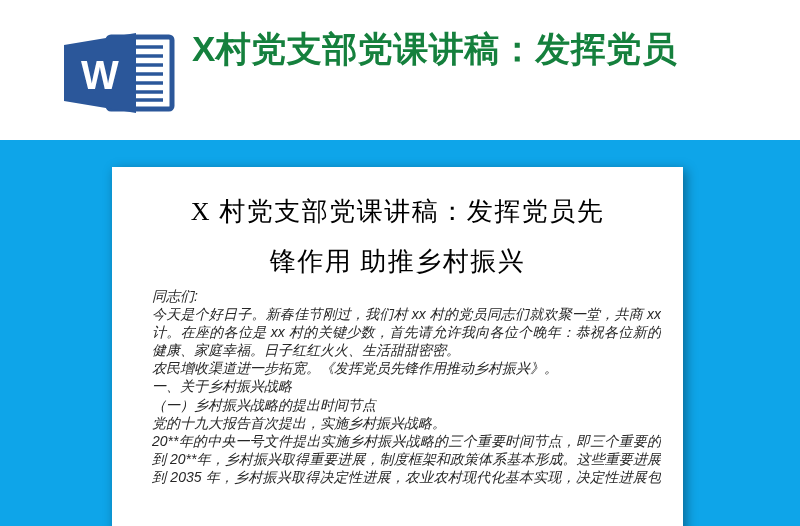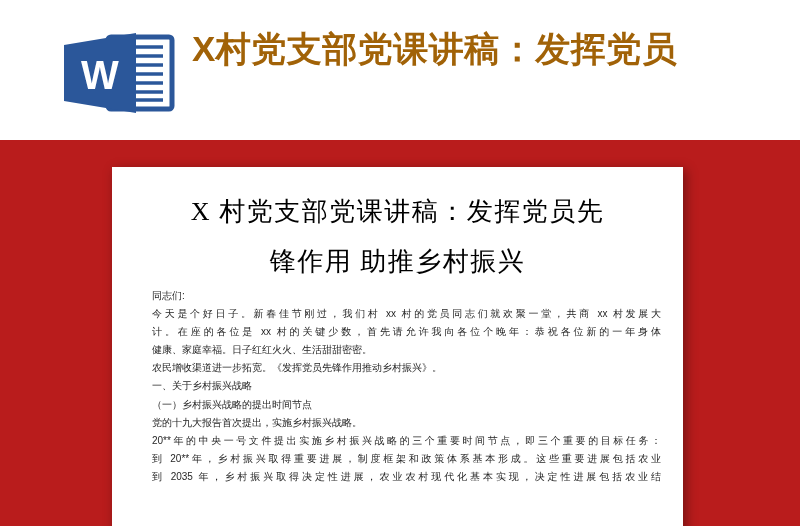--- a/index.html
+++ b/index.html
@@ -14,28 +14,28 @@
     padding: 26px 20px 0 62px;
     display: flex;
     align-items: flex-start;
     background: #ffffff;
   }
   .word-icon { width: 113px; height: 82px; margin-top: 6px; flex: none; }
   .header-title {
     margin: 0 0 0 17px;
     font-size: 35px;
     font-weight: 700;
-    color: #a16207;
+    color: #15803d;
     line-height: 45px;
     letter-spacing: 0.5px;
     text-align: right;
   }
   .canvas {
     height: 386px;
-    background: #b91c1c;
+    background: #0ea5e9;
     position: relative;
   }
   .page {
     position: absolute;
     left: 112px; top: 27px;
     width: 571px; height: 620px;
     background: #ffffff;
     box-shadow: 3px 3px 11px rgba(0,0,0,0.38);
     padding: 20px 22px 0 40px;
   }
@@ -45,26 +45,27 @@
     font-family: "Liberation Serif", serif;
     font-size: 26px;
     font-weight: 400;
     color: #000000;
     line-height: 50px;
     height: 100px;
     letter-spacing: 1.5px;
   }
   .doc-body { color: #262626; }
   .doc-body .line {
-    font-size: 10px;
+    font-size: 14px;
     line-height: 18.1px;
     height: 18.1px;
     overflow: hidden;
     white-space: normal;
     text-align: left;
+    font-style: italic;
   }
   .doc-body .line.full {
     text-align: justify;
     text-align-last: justify;
   }
 </style>
 </head>
 <body>
 
 <div class="header">

